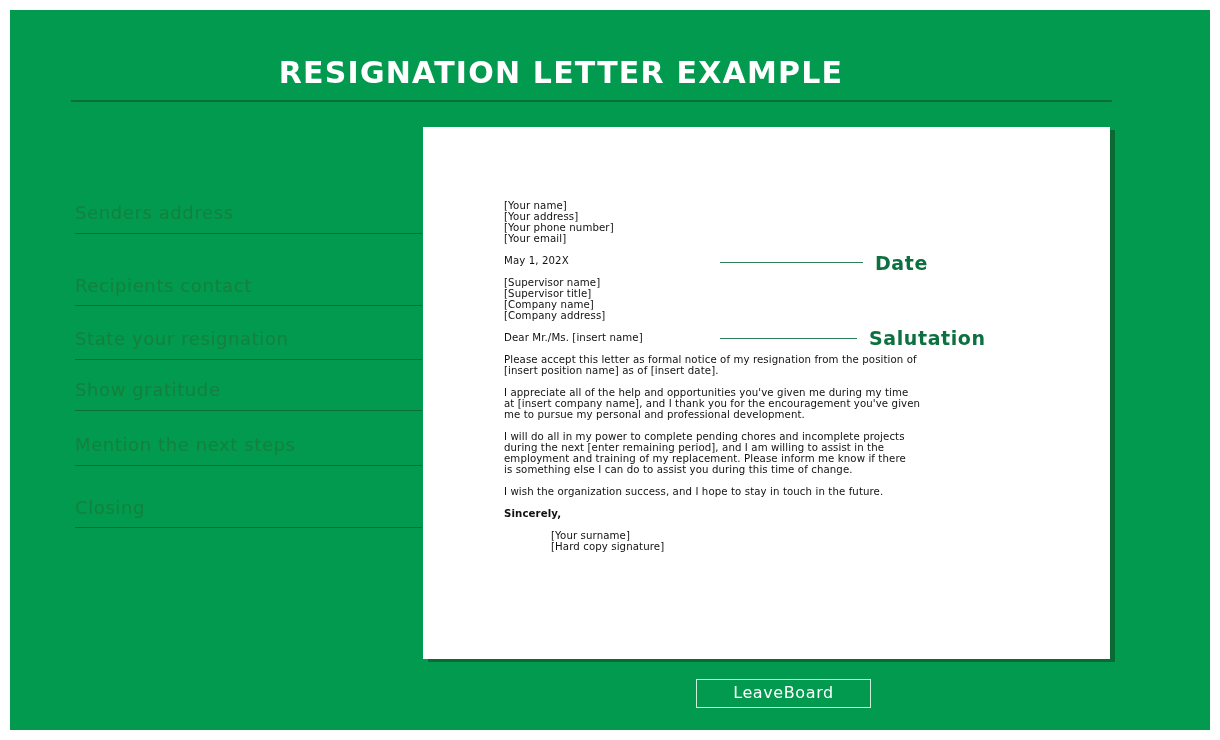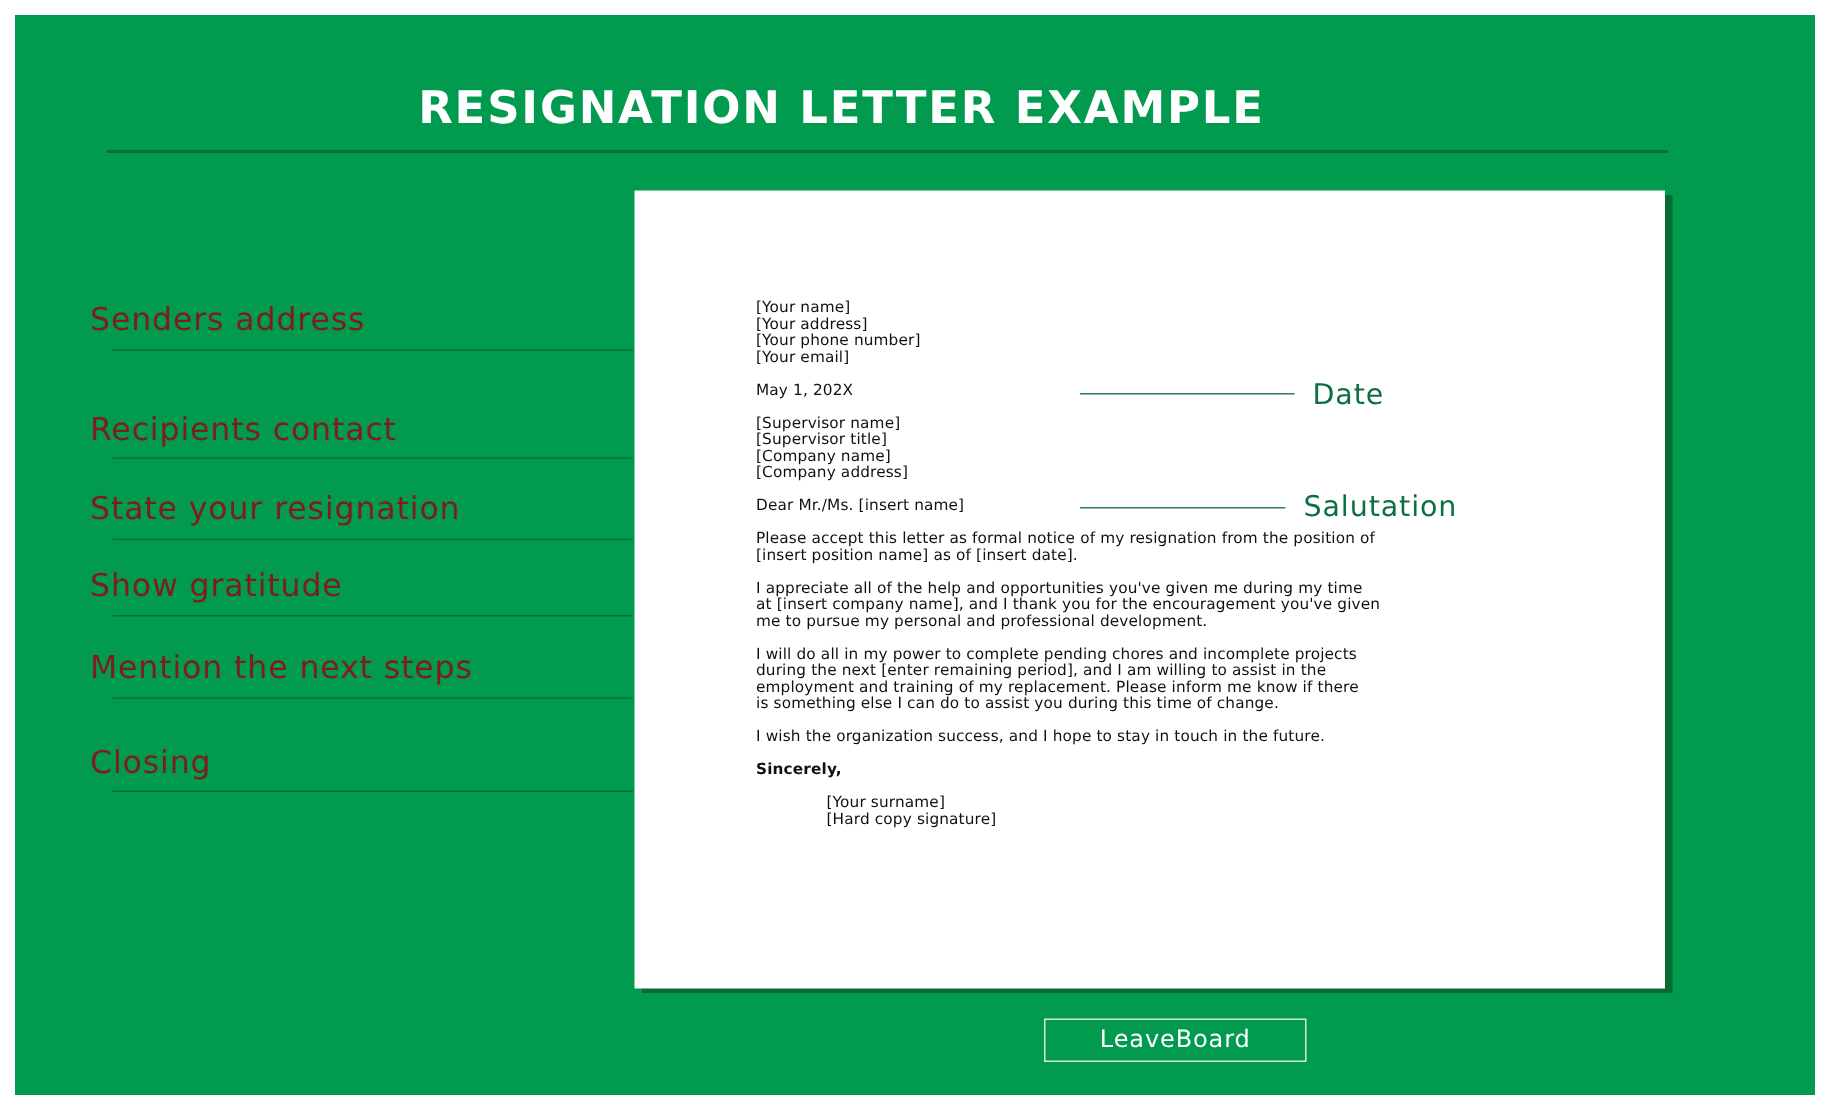--- a/index.html
+++ b/index.html
@@ -15,22 +15,22 @@
     position: absolute; left: 0; top: 53px; width: 1122px; text-align: center;
     color: #ffffff; font-weight: bold; font-size: 30px; letter-spacing: 1.2px;
     line-height: 40px;
   }
   .title-rule {
     position: absolute; left: 71px; top: 100px; width: 1041px; height: 2px;
     background: #0b6d37;
   }
 
   .section-label {
-    position: absolute; left: 60px; width: 347px;
-    color: #7f1d1d; font-size: 21px; letter-spacing: 0.6px; line-height: 24px;
+    position: absolute; left: 75px; width: 347px;
+    color: #15803d; font-size: 18px; letter-spacing: 0.6px; line-height: 24px;
     font-weight: 500;
   }
   .section-rule {
     position: absolute; left: 75px; width: 347px; height: 1px;
     background: #0b6d37;
   }
 
   .paper {
     position: absolute; left: 423px; top: 127px; width: 687px; height: 532px;
     background: #ffffff;
@@ -41,21 +41,21 @@
     position: absolute; left: 504px; color: #111111;
     font-size: 10.2px; line-height: 11px; letter-spacing: 0.1px;
     white-space: pre;
   }
 
   .annot-line {
     position: absolute; height: 1px; background: #2f7f5a;
   }
   .annot-text {
     position: absolute; color: #0d7040; font-size: 19px; letter-spacing: 0.6px;
-    line-height: 22px; font-weight: 400;
+    line-height: 22px; font-weight: 700;
   }
 
   .logo {
     position: absolute; left: 696px; top: 679px; width: 175px; height: 29px;
     border: 1.5px solid #cdeedb;
     color: #ffffff; font-size: 16px; text-align: center; line-height: 26px;
     letter-spacing: 0.6px;
   }
 </style>
 </head>

